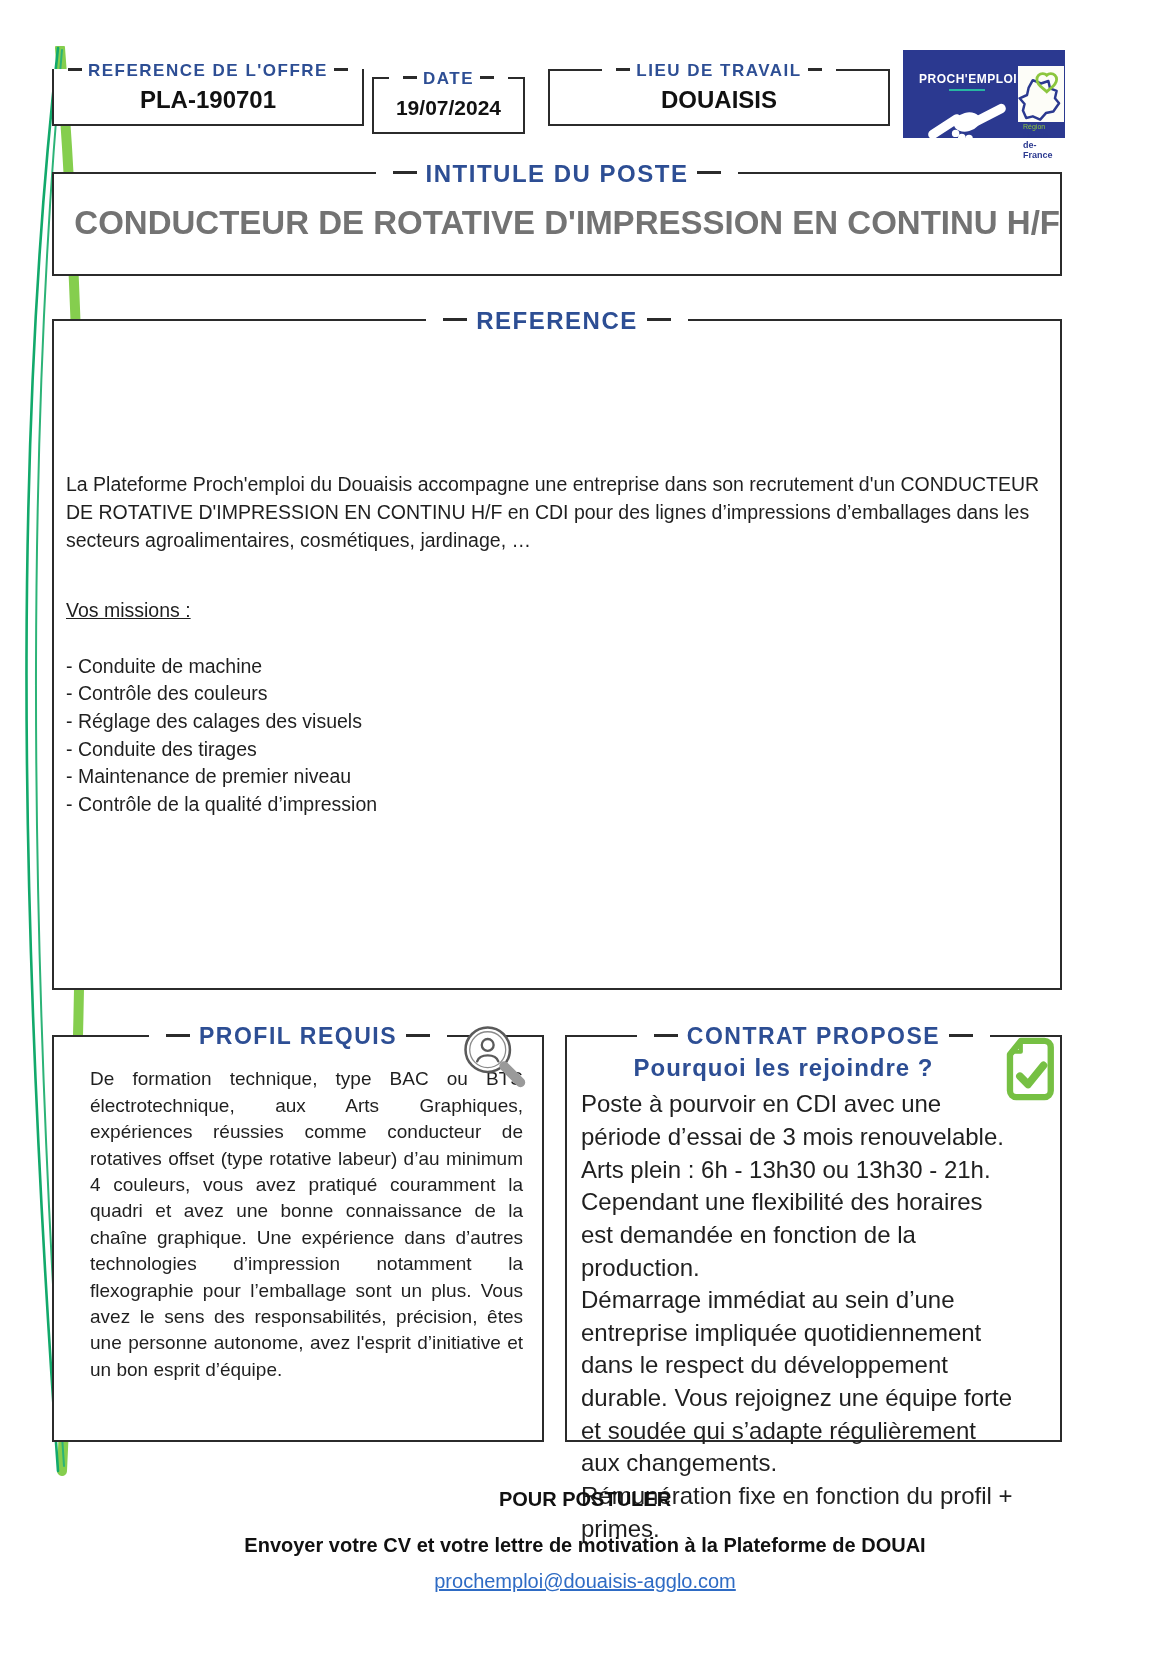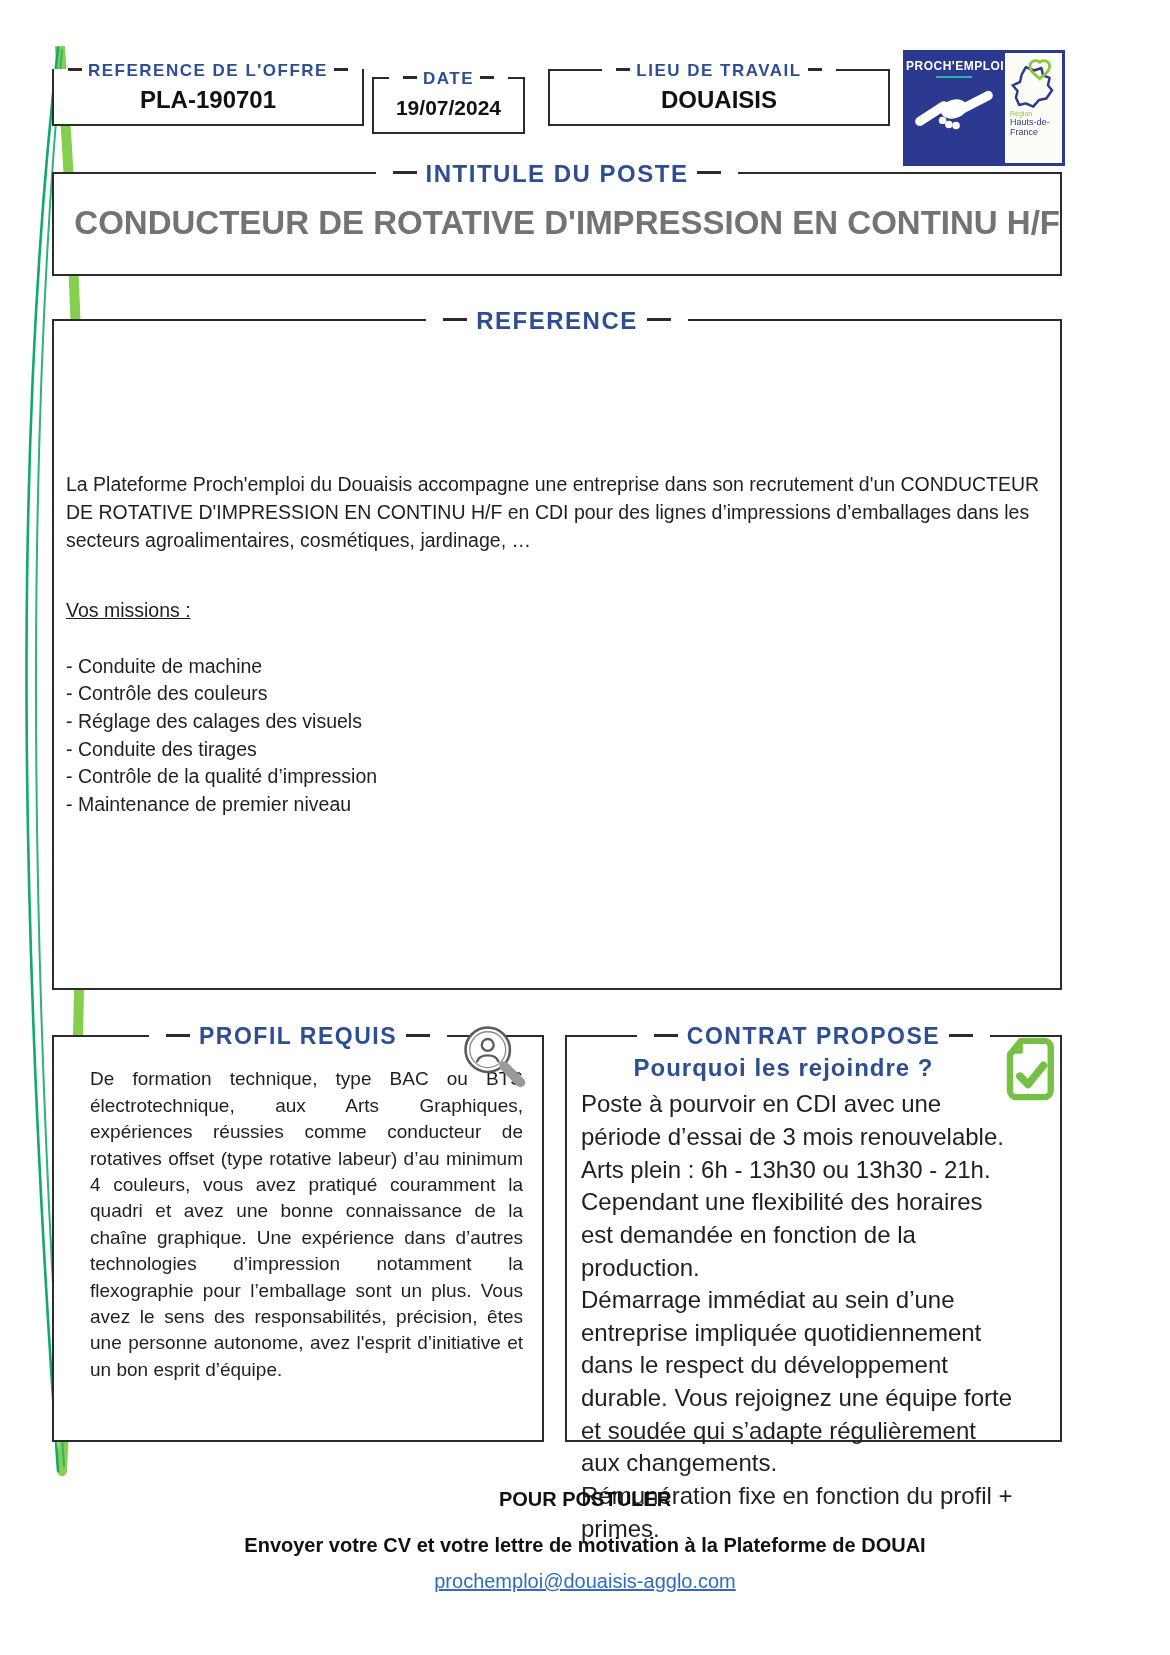--- a/index.html
+++ b/index.html
@@ -26,28 +26,28 @@
   .box-ref  { left:52px;  top:60px; width:298px; height:66px; }
   .box-date { left:372px; top:68px; width:153px; height:66px; }
   .box-loc  { left:548px; top:60px; width:342px; height:66px; }
   .box-ref legend, .box-date legend, .box-loc legend { font-size:17px; }
   .box-value { text-align:center; font-weight:bold; color:#111; padding-top:5px; }
   .box-ref  .box-value { font-size:24px; }
   .box-date .box-value { font-size:21px; padding-top:7px; }
   .box-loc  .box-value { font-size:24px; }
 
   
-  .logo { position:absolute; left:903px; top:50px; width:162px; height:116px;
-    background:#2b3990; display:flex; padding:3px; }
+  .logo { position:absolute; left:903px; top:50px; width:162px; height:88px;
+    background:#2b3990; display:flex; padding:16px; }
   .logo-left { width:96px; background:#2b3990; color:#fff; text-align:center; }
   .logo-left .word { font-size:12px; font-weight:bold; letter-spacing:.5px; margin-top:6px; }
   .logo-left .uline { width:36px; height:2px; background:#27b7a2; margin:3px auto 2px; }
   .logo-right { flex:1; background:#fdfdf8; margin-left:3px; text-align:center; padding-top:3px; }
   .logo-right .r-small { font-size:7px; color:#8cc63f; text-align:left; padding-left:5px; margin-top:-2px; }
-  .logo-right .r-name  { font-size:9px; font-weight:normal; color:#2b3990; text-align:left; padding-left:5px; }
+  .logo-right .r-name  { font-size:9px; font-weight:bold; color:#2b3990; text-align:left; padding-left:5px; }
 
   
   .box-intitule { left:52px; top:158px; width:1010px; height:118px; }
   .box-intitule legend { font-size:24px; letter-spacing:4px; }
   .job-title { text-align:right; font-size:33px; font-weight:bold; color:#737373; margin-top:16px; }
 
   
   .box-desc { left:52px; top:305px; width:1010px; height:685px; }
   .box-desc legend { font-size:24px; letter-spacing:4px; }
   .desc-body { padding:0 16px 0 12px; font-size:19.5px; line-height:1.45; }
@@ -134,22 +134,22 @@
   <fieldset class="box box-desc">
     <legend><span class="dash"></span><span class="legend-text">REFERENCE</span><span class="dash"></span></legend>
     <div class="desc-body">
       <p class="desc-intro">La Plateforme Proch'emploi du Douaisis accompagne une entreprise dans son recrutement d'un CONDUCTEUR DE ROTATIVE D'IMPRESSION EN CONTINU H/F en CDI pour des lignes d’impressions d’emballages dans les secteurs agroalimentaires, cosmétiques, jardinage, …</p>
       <p class="missions-heading">Vos missions :</p>
       <ul class="missions-list">
           <li>- Conduite de machine</li>
           <li>- Contrôle des couleurs</li>
           <li>- Réglage des calages des visuels</li>
           <li>- Conduite des tirages</li>
+          <li>- Maintenance de premier niveau</li>
           <li>- Contrôle de la qualité d’impression</li>
-          <li>- Maintenance de premier niveau</li>
         </ul>
     </div>
   </fieldset>
 
   <fieldset class="box box-profil">
     <legend><span class="dash"></span><span class="legend-text">PROFIL REQUIS</span><span class="dash"></span></legend>
     <svg class="magnifier" width="74" height="74" viewBox="0 0 70 70">
       <circle cx="30" cy="30" r="21" fill="#ffffff" stroke="#5a5a5a" stroke-width="2.4"></circle>
       <circle cx="30" cy="30" r="17" fill="none" stroke="#8a8a8a" stroke-width="1.2"></circle>
       <circle cx="30" cy="25.5" r="5.6" fill="none" stroke="#5a5a5a" stroke-width="2.2"></circle>

